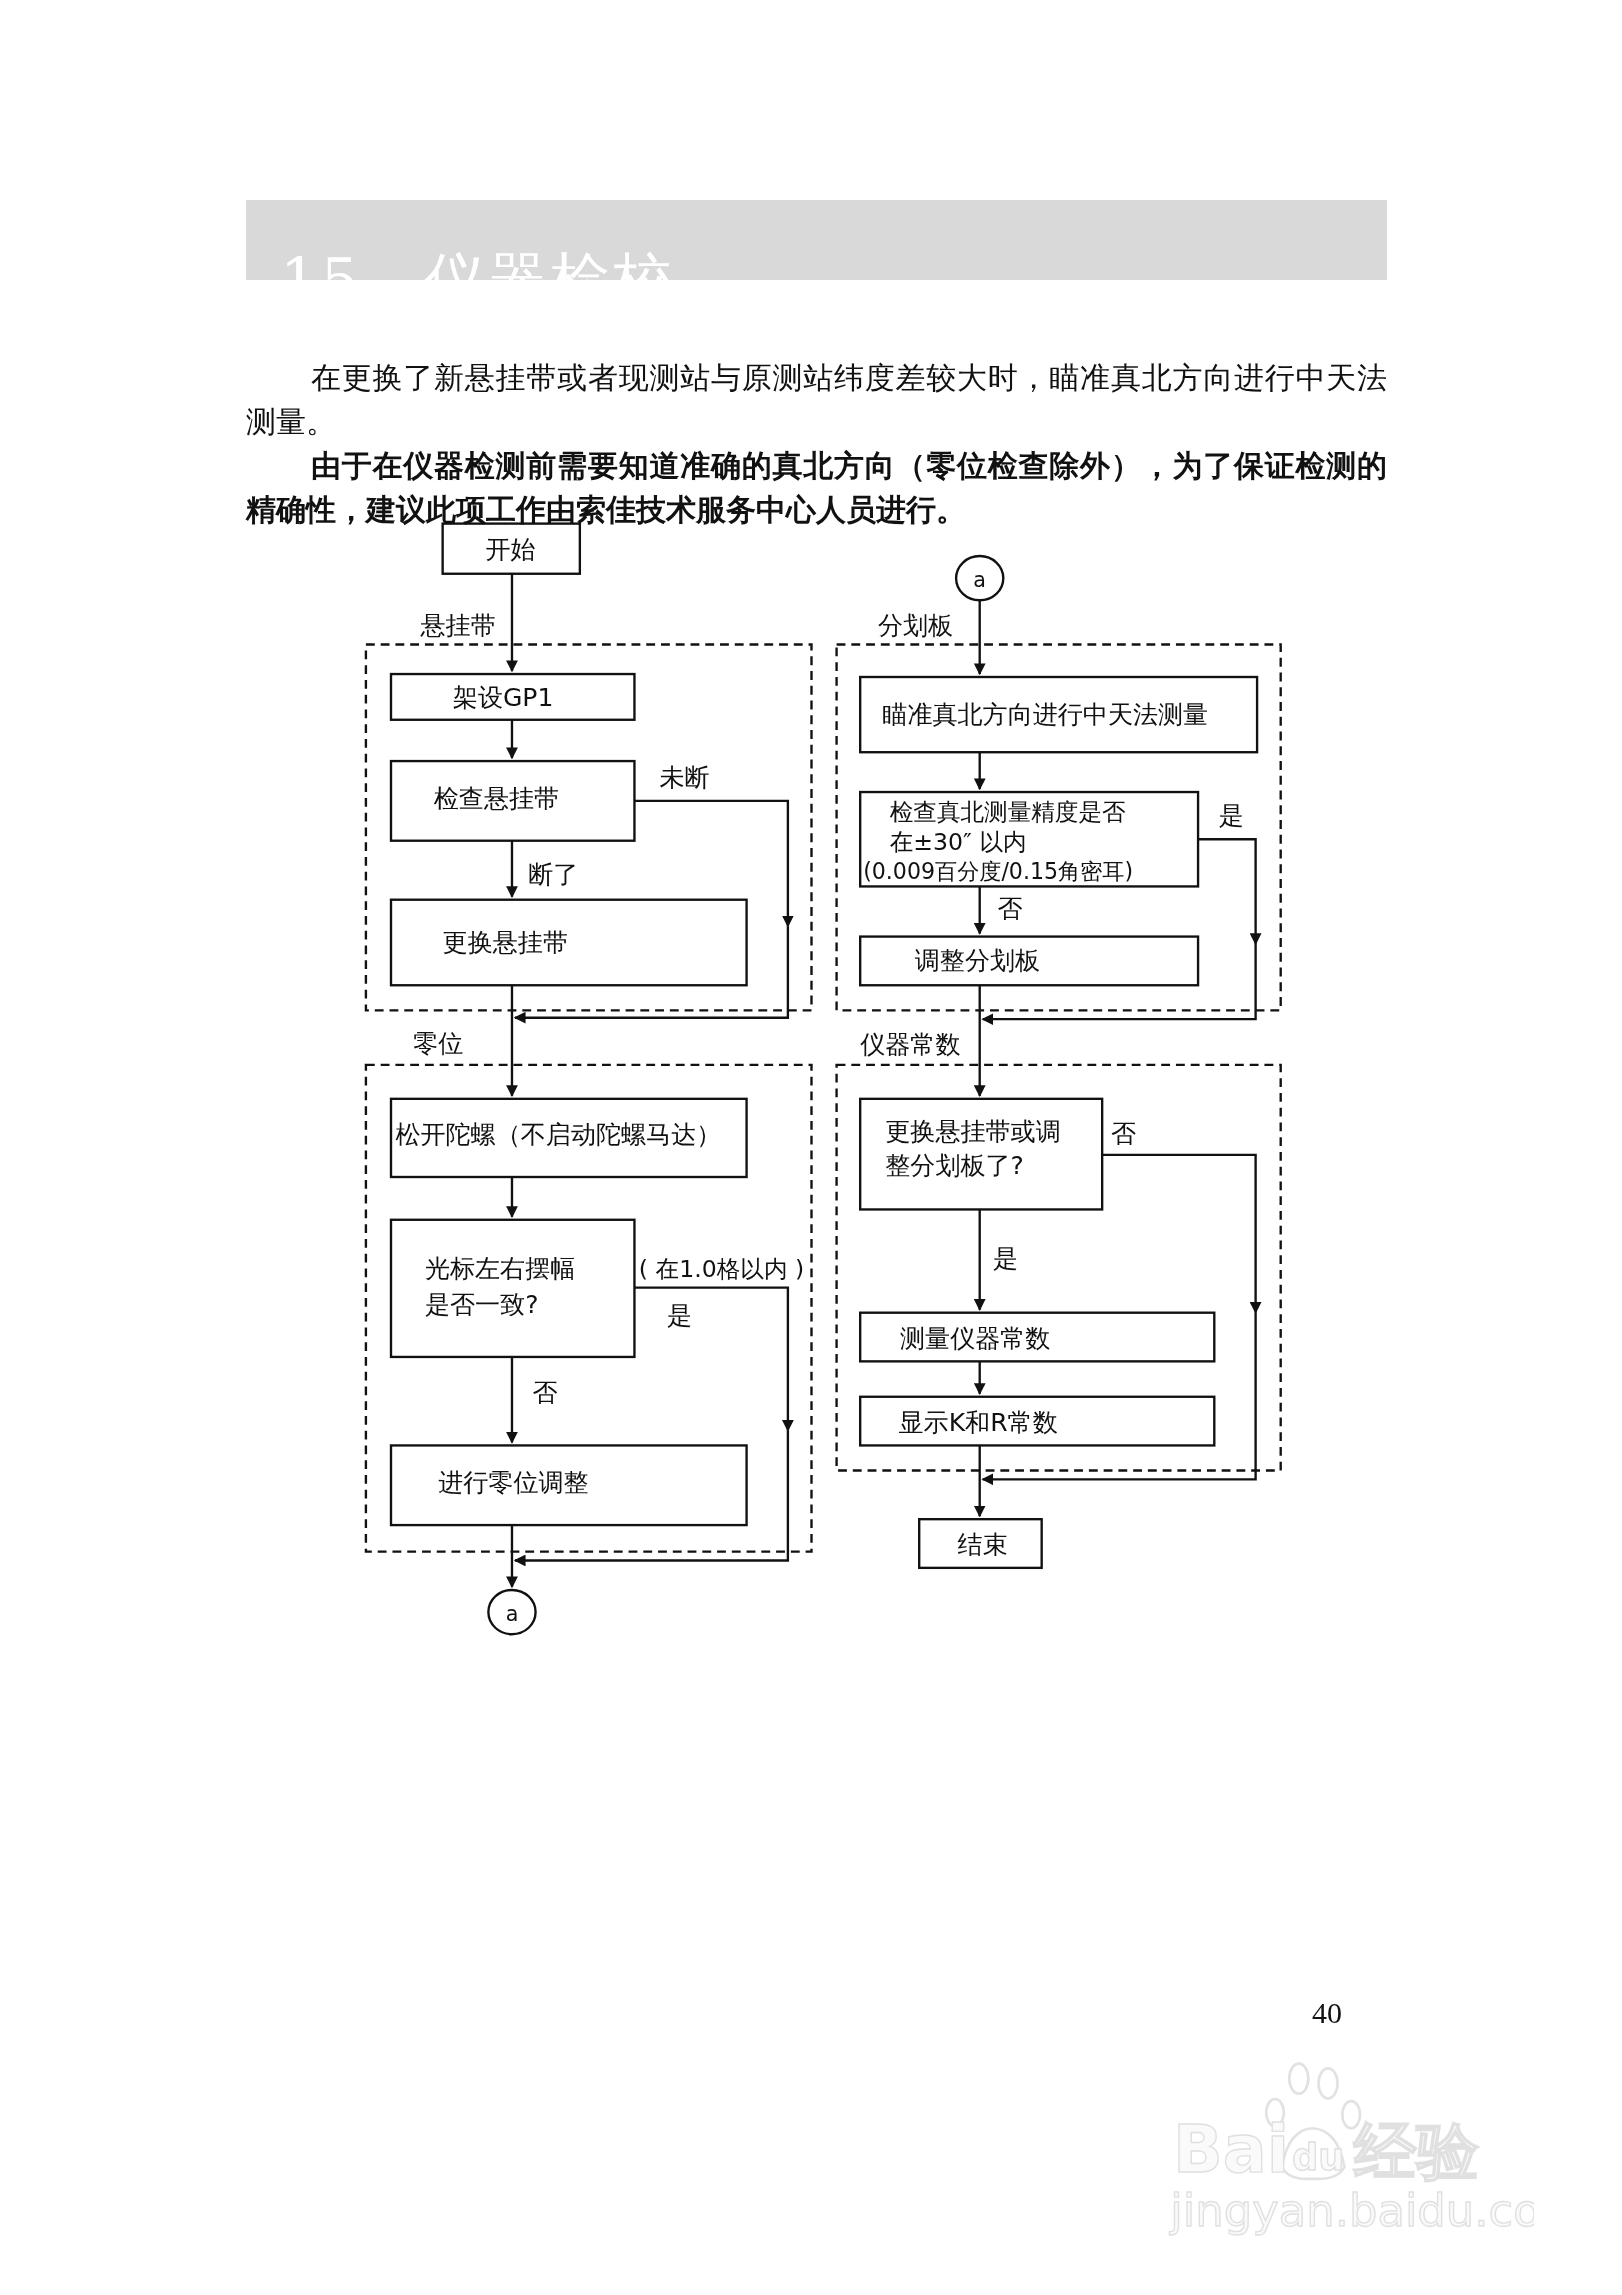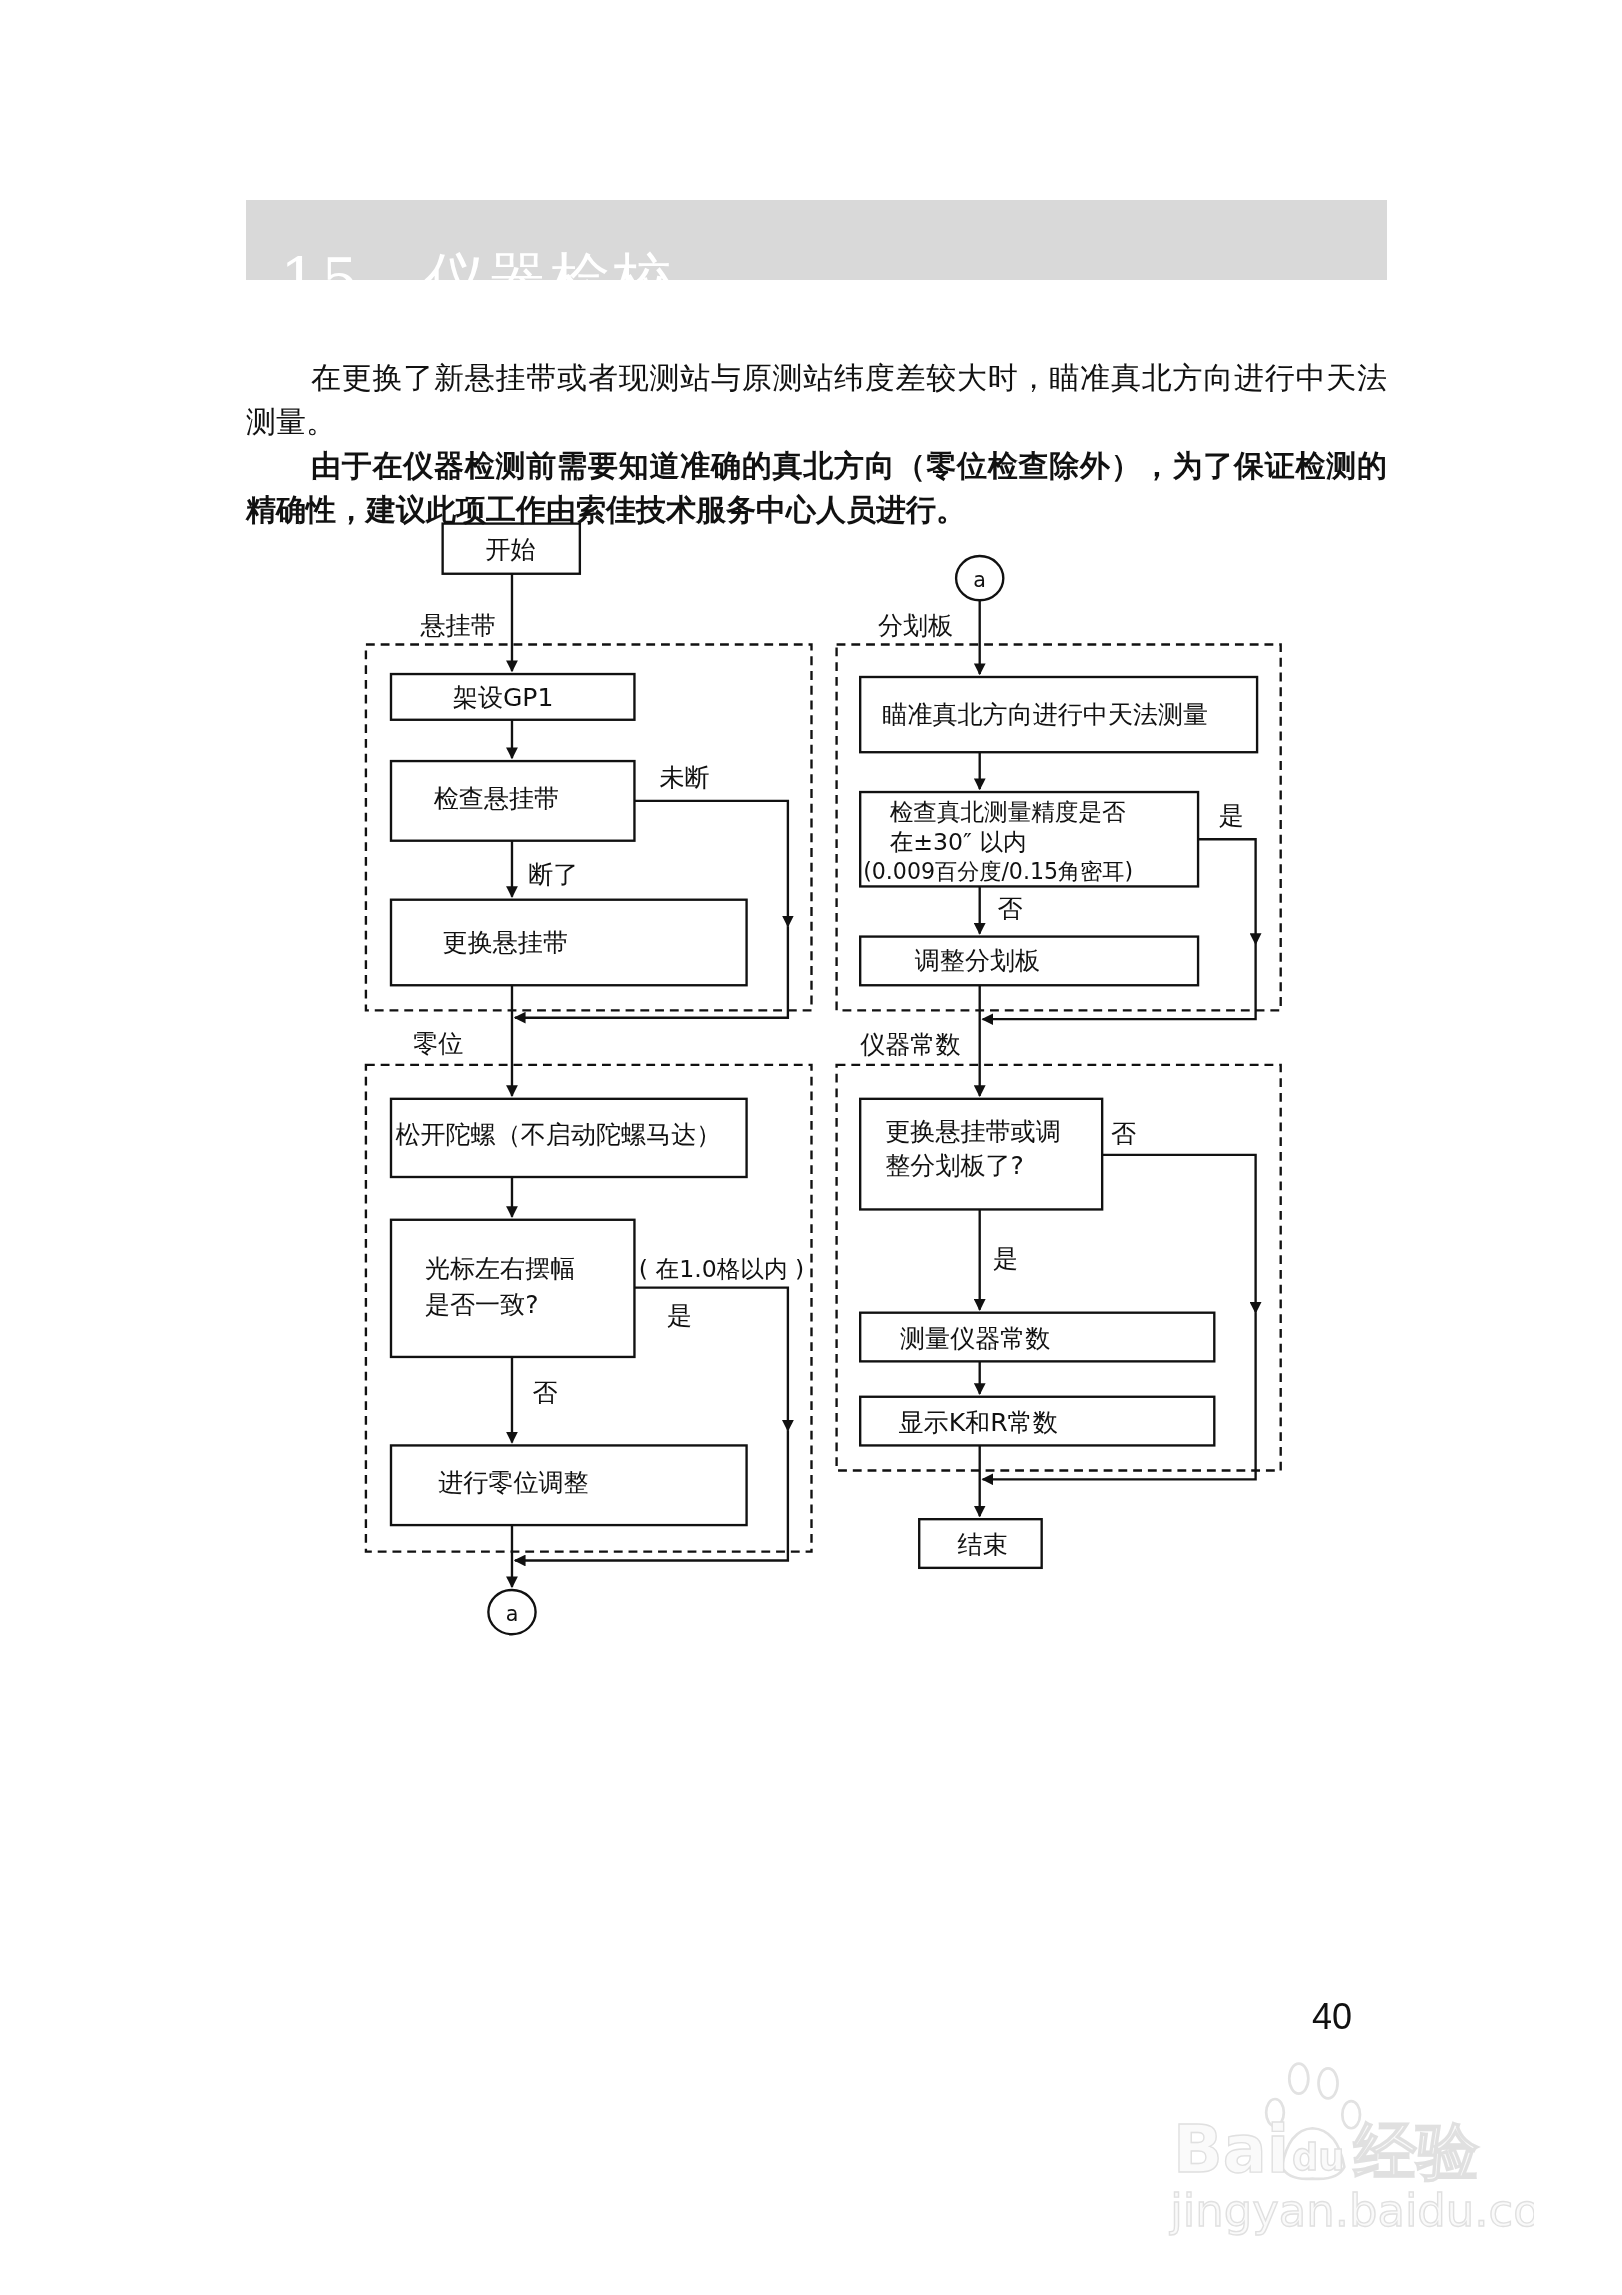--- a/index.html
+++ b/index.html
@@ -4,21 +4,21 @@
 <style>
   html,body{margin:0;padding:0;background:#fff;}
   body{width:1623px;height:2295px;position:relative;overflow:hidden;font-family:"DejaVu Sans",sans-serif;}
   .title-bar{position:absolute;left:246px;top:200px;width:1141px;height:80px;background:#d9d9d9;}
   .title-text{position:absolute;left:34px;top:5.5px;font-family:"DejaVu Serif",serif;font-size:60px;color:#ffffff;line-height:68px;letter-spacing:2.7px;margin-top:40px;}
   .para{position:absolute;left:246px;width:1141px;font-family:"DejaVu Serif",serif;font-size:30px;line-height:44px;color:#111;text-indent:65px;text-align:justify;}
   #p1{top:326px;}
   #p2{top:414px;font-weight:bold;}
   .flow{position:absolute;left:0;top:0;width:1623px;height:2295px;}
   .flow text{font-family:"DejaVu Sans",sans-serif;fill:#111;}
-  .page-num{position:absolute;left:1312px;top:1996px;font-family:Liberation Sans, sans-serif;font-size:36px;color:#111;}
+  .page-num{position:absolute;left:1312px;top:1996px;font-family:Liberation Serif, serif;font-size:30px;color:#111;}
   .wm{position:absolute;left:1152px;top:2048px;width:382px;height:204px;}
 </style>
 </head>
 <body>
 
 <div class="title-bar">
   <div class="title-text">15．仪器检校</div>
 </div>
 <p class="para" id="p1">在更换了新悬挂带或者现测站与原测站纬度差较大时，瞄准真北方向进行中天法测量。</p>
 <p class="para" id="p2">由于在仪器检测前需要知道准确的真北方向（零位检查除外），为了保证检测的精确性，建议此项工作由索佳技术服务中心人员进行。</p>

